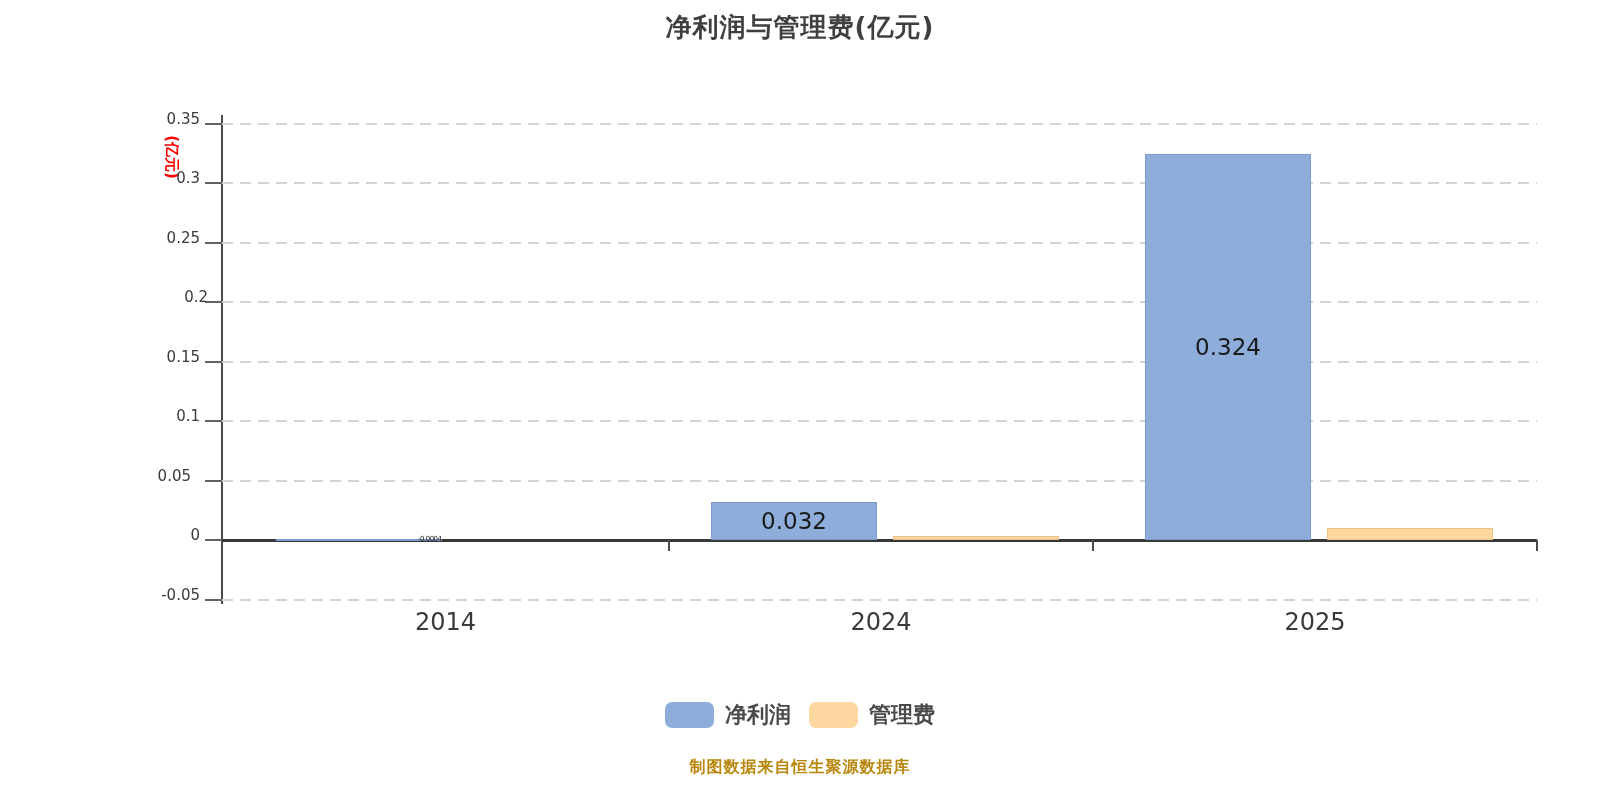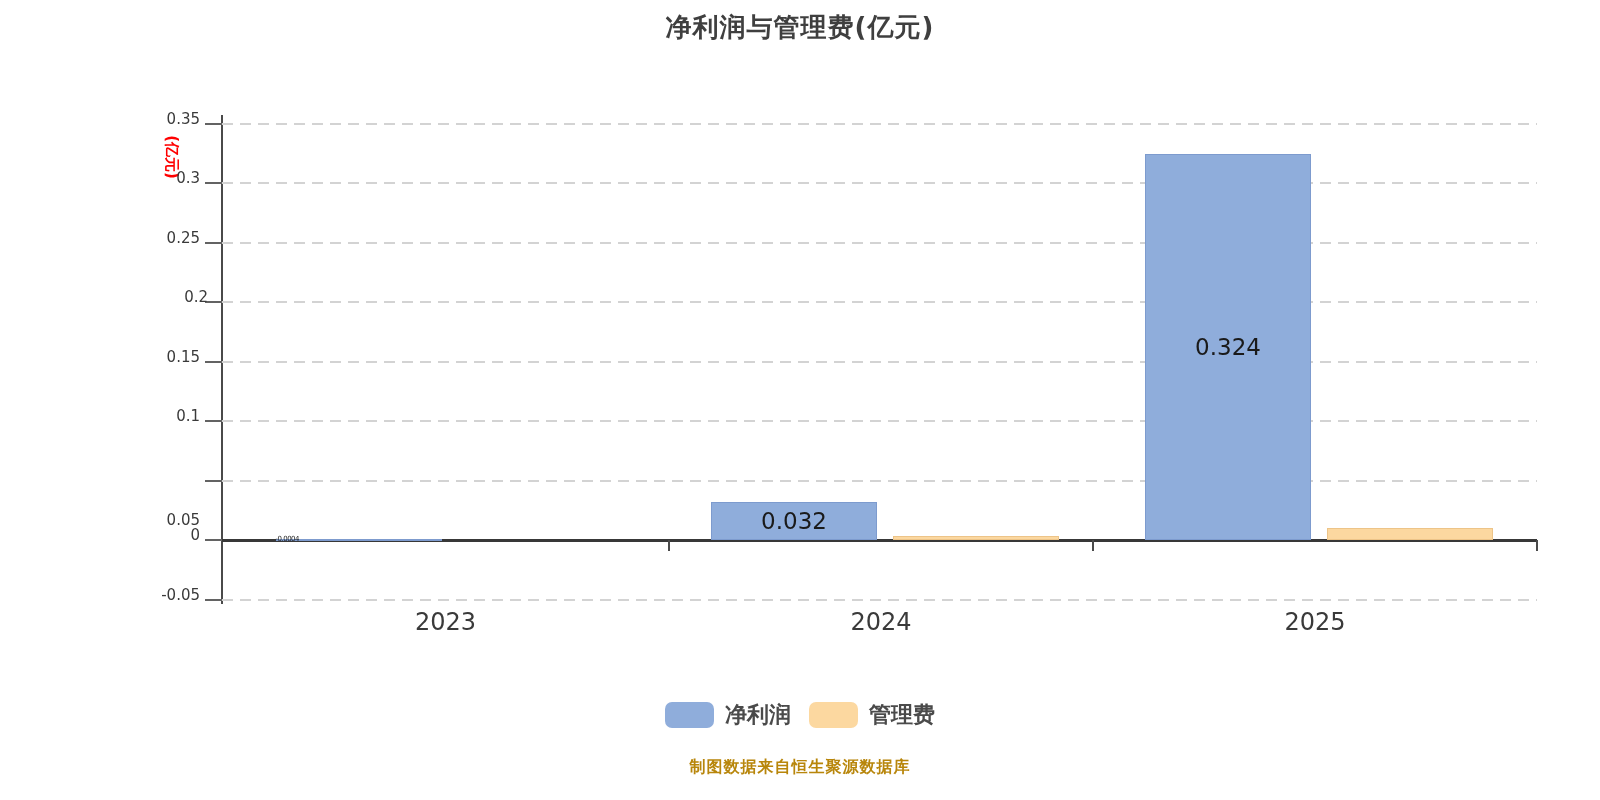--- a/index.html
+++ b/index.html
@@ -22,21 +22,21 @@
     background:repeating-linear-gradient(90deg,#d3d3d3 0 11px,transparent 11px 18px);}
   .zero-line{height:3px;background:#383838;}
   .y-axis-line{width:2px;background:#4a4a4a;}
   .y-tick{height:2px;background:#636363;}
   .x-tick{width:2px;background:#4a4a4a;}
   .y-tick-label{width:100px;text-align:right;font-size:15px;color:#3a3a3a;}
   .x-axis-label{width:160px;text-align:center;font-size:24px;color:#3a3a3a;}
   .bar{box-sizing:border-box;}
   .bar-label{text-align:center;color:#1a1a1a;font-size:23px;
     display:flex;align-items:center;justify-content:center;}
-  .bar-label-tiny{text-align:left;color:#222222;font-size:7px;letter-spacing:-0.5px;
+  .bar-label-tiny{text-align:right;color:#222222;font-size:7px;letter-spacing:-0.5px;
     white-space:nowrap;}
   #legend{
     left:0;top:700px;width:1600px;display:flex;align-items:center;justify-content:center;gap:18px;
   }
   .legend-item{display:flex;align-items:center;gap:11px;cursor:pointer;}
   .legend-swatch{width:49px;height:26px;border-radius:7px;}
   .legend-label{font-size:22px;font-weight:bold;color:#4a4a4a;}
   #footer-note{
     left:0;top:757px;width:1600px;text-align:center;
     font-size:16px;font-weight:bold;color:#b8860b;letter-spacing:1px;
@@ -64,31 +64,31 @@
       <div class="abs y-tick" style="left: 205px; top: 301px; width: 17px;"></div>
       <div class="abs y-tick-label" style="left: 108px; top: 288px;">0.2</div>
       <div class="abs gridline" style="left: 222px; top: 360.5px; width: 1315px;"></div>
       <div class="abs y-tick" style="left: 205px; top: 360.5px; width: 17px;"></div>
       <div class="abs y-tick-label" style="left: 100px; top: 347.5px;">0.15</div>
       <div class="abs gridline" style="left: 222px; top: 420px; width: 1315px;"></div>
       <div class="abs y-tick" style="left: 205px; top: 420px; width: 17px;"></div>
       <div class="abs y-tick-label" style="left: 100px; top: 407px;">0.1</div>
       <div class="abs gridline" style="left: 222px; top: 479.5px; width: 1315px;"></div>
       <div class="abs y-tick" style="left: 205px; top: 479.5px; width: 17px;"></div>
-      <div class="abs y-tick-label" style="left: 100px; top: 466.5px; margin-top: 44px;">0.05</div>
+      <div class="abs y-tick-label" style="left: 91px; top: 466.5px;">0.05</div>
       <div class="abs zero-line" style="left: 222px; top: 538.5px; width: 1315px;"></div>
       <div class="abs y-tick" style="left: 205px; top: 539px; width: 17px;"></div>
       <div class="abs y-tick-label" style="left: 100px; top: 526px;">0</div>
       <div class="abs gridline" style="left: 222px; top: 598.5px; width: 1315px;"></div>
       <div class="abs y-tick" style="left: 205px; top: 598.5px; width: 17px;"></div>
       <div class="abs y-tick-label" style="left: 100px; top: 585.5px;">-0.05</div>
       <div class="abs x-tick" style="left: 668px; top: 540px; height: 11px;"></div>
       <div class="abs x-tick" style="left: 1092px; top: 540px; height: 11px;"></div>
       <div class="abs x-tick" style="left: 1536px; top: 540px; height: 11px;"></div>
-      <div class="abs x-axis-label" style="left: 365.5px; top: 608px;">2023</div>
+      <div class="abs x-axis-label" style="left: 365.5px; top: 608px;">2014</div>
       <div class="abs x-axis-label" style="left: 801px; top: 608px;">2024</div>
       <div class="abs x-axis-label" style="left: 1235px; top: 608px;">2025</div>
       <div class="abs bar" style="left: 275.5px; top: 538.75px; width: 166px; height: 2.5px; background: rgb(143, 173, 219); border: 1px solid rgb(125, 155, 206);"></div>
       <div class="abs bar-label-tiny" style="left: 275.5px; top: 535px; width: 166px;">-0.0004</div>
       <div class="abs bar" style="left: 711px; top: 501.92px; width: 166px; height: 38.08px; background: rgb(143, 173, 219); border: 1px solid rgb(125, 155, 206);"></div>
       <div class="abs bar-label" style="left: 711px; top: 501.92px; width: 166px; height: 38.08px;">0.032</div>
       <div class="abs bar" style="left: 1145px; top: 154.44px; width: 166px; height: 385.56px; background: rgb(143, 173, 219); border: 1px solid rgb(125, 155, 206);"></div>
       <div class="abs bar-label" style="left: 1145px; top: 154.44px; width: 166px; height: 385.56px;">0.324</div>
       <div class="abs bar" style="left: 893px; top: 536.43px; width: 166px; height: 3.57px; background: rgb(252, 216, 160); border: 1px solid rgb(237, 196, 136);"></div>
       <div class="abs bar" style="left: 1327px; top: 528.1px; width: 166px; height: 11.9px; background: rgb(252, 216, 160); border: 1px solid rgb(237, 196, 136);"></div>

